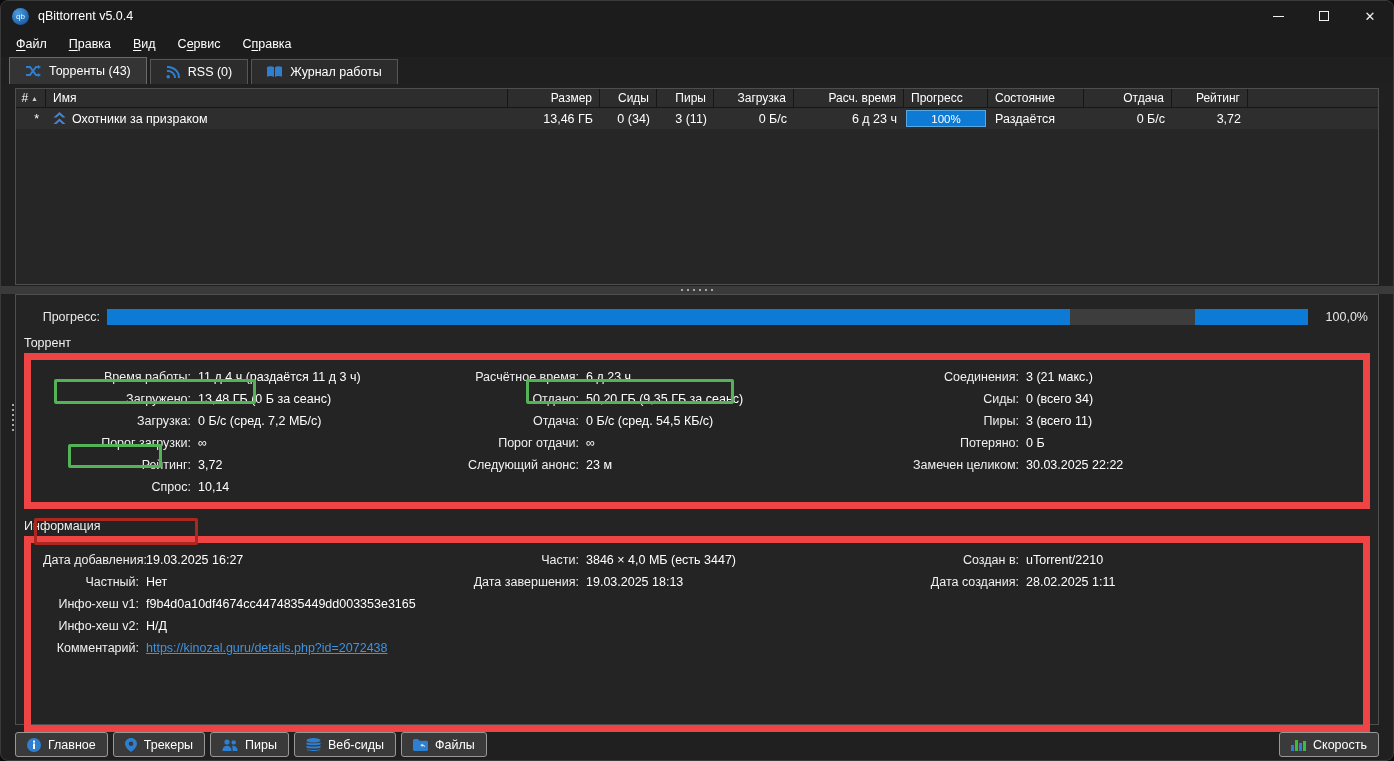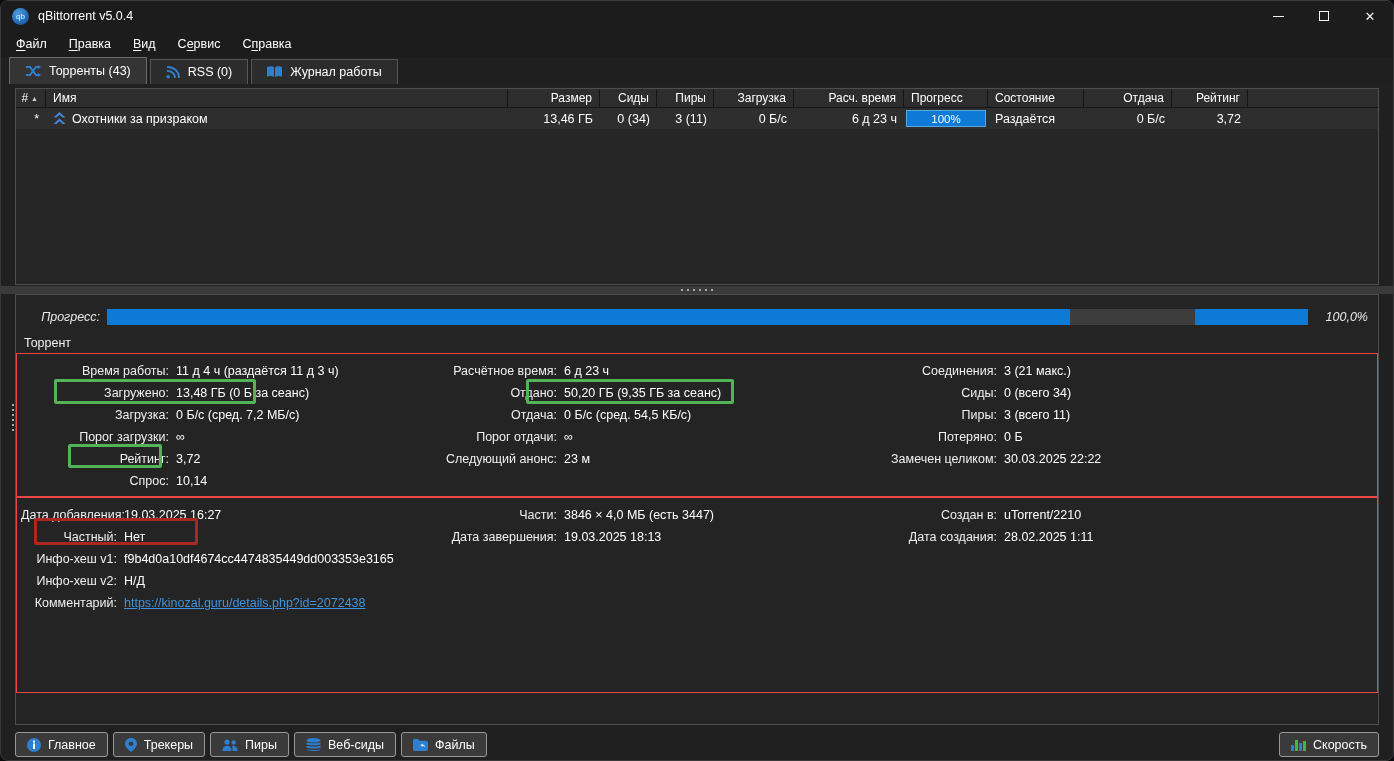--- a/index.html
+++ b/index.html
@@ -43,27 +43,27 @@
   .trow .r { text-align:right; }
   .name-cell { display:flex; align-items:center; gap:6px; }
   .prog-cell { padding:8px 2px !important; }
   .prog-pill { height:17px; background:#0d7ad6; border:1px solid #59a8e0; display:flex; align-items:center; justify-content:center; font-size:11.5px; color:#fff; }
   
   .splitter-h { height:8px; margin-top:1px; background:#3a3a3a; display:flex; align-items:center; justify-content:center; gap:4px; }
   .splitter-h i, .v-handle i { width:2px; height:2px; background:#a8a8a8; display:block; }
   .v-handle { position:absolute; left:9px; top:403px; width:6px; display:flex; flex-direction:column; align-items:center; gap:3px; }
   
   .details-panel { position:relative; margin:0 14px; height:431px; border:1px solid #4e4e4e; background:#242424; padding-top:13px; }
-  .progress-row { display:flex; align-items:center; height:18px; padding-right:10px; font-size:12.5px;font-style:italic; }
+  .progress-row { display:flex; align-items:center; height:18px; padding-right:10px; font-size:12.5px; }
   .progress-label { width:84px; text-align:right; flex:none; }
   .progress-track { flex:1; height:16px; margin-left:7px; display:flex; overflow:hidden; background:#3d3d3d; }
   .progress-track i { display:block; height:100%; }
   .progress-value { width:52px; text-align:right; margin-left:8px; flex:none; }
   .group-title { font-size:12.5px; margin:10px 0 3px 8px; color:#f0f0f0; }
-  .group-box { margin:0 0; border:1px solid #ef4444; padding:6px 0 4px 4px; display:grid; grid-template-columns:413px 450px 1fr; align-items:start; }
+  .group-box { margin:0 8px; border:7px solid #ef4444; padding:6px 0 4px 12px; display:grid; grid-template-columns:413px 450px 1fr; align-items:start; }
   .group-box.info-box { height:196px; }
   .dcol { display:flex; flex-direction:column; }
   .drow { display:flex; align-items:center; height:22px; font-size:12.5px; white-space:nowrap; }
   .dlabel { flex:none; text-align:right; color:#f0f0f0; }
   .c1 .dlabel { width:148px; }
   .c2 .dlabel { width:123px; }
   .c3 .dlabel { width:113px; }
   .info-box .c1 .dlabel { width:96px; }
   .dvalue { margin-left:7px; color:#fff; }
   a.link { color:#3f93e0; text-decoration:underline; }
@@ -273,20 +273,21 @@
             <span class="dlabel">Потеряно:</span>
             <span class="dvalue">0 Б</span>
           </div>
         <div class="drow">
             <span class="dlabel">Замечен целиком:</span>
             <span class="dvalue">30.03.2025 22:22</span>
           </div>
       </div>
     </div>
 
+    <div class="group-title">Информация</div>
     <div class="group-box info-box">
       <div class="dcol c1">
         <div class="drow">
             <span class="dlabel">Дата добавления:</span>
             <span class="dvalue">19.03.2025 16:27</span>
           </div>
         <div class="drow">
             <span class="dlabel">Частный:</span>
             <span class="dvalue">Нет</span>
           </div>

